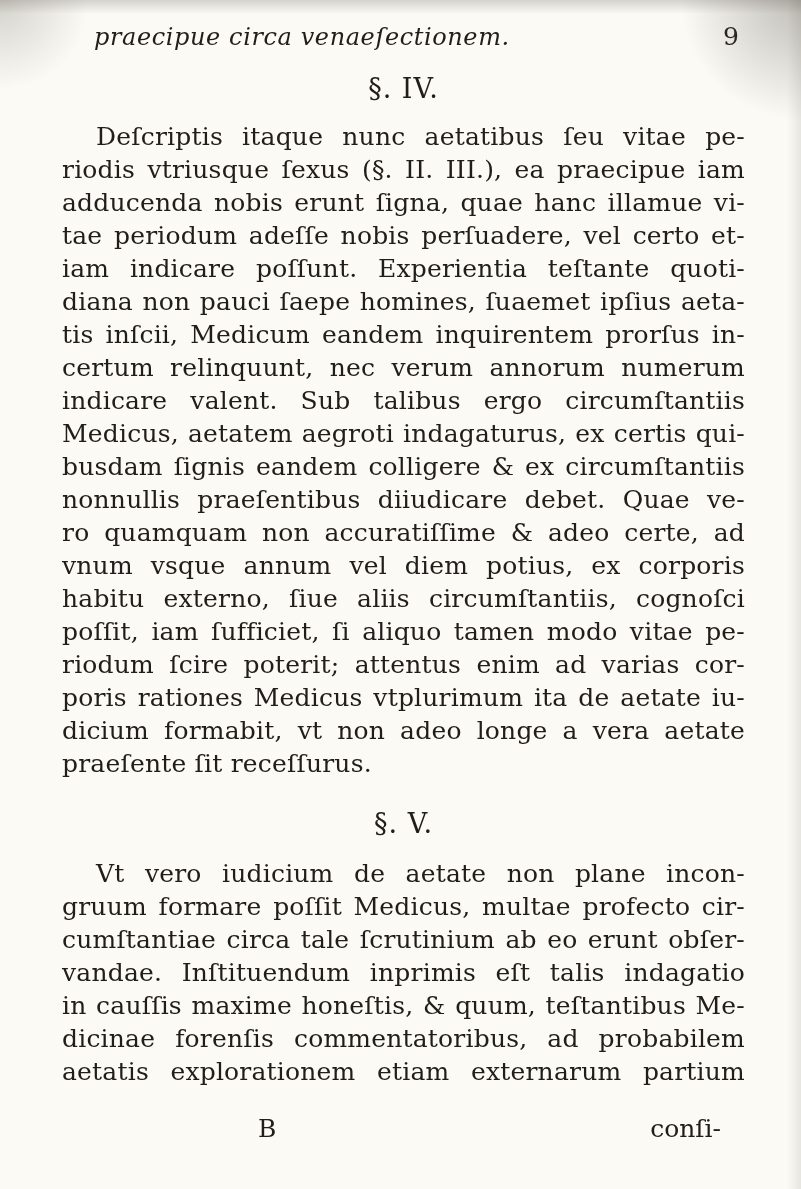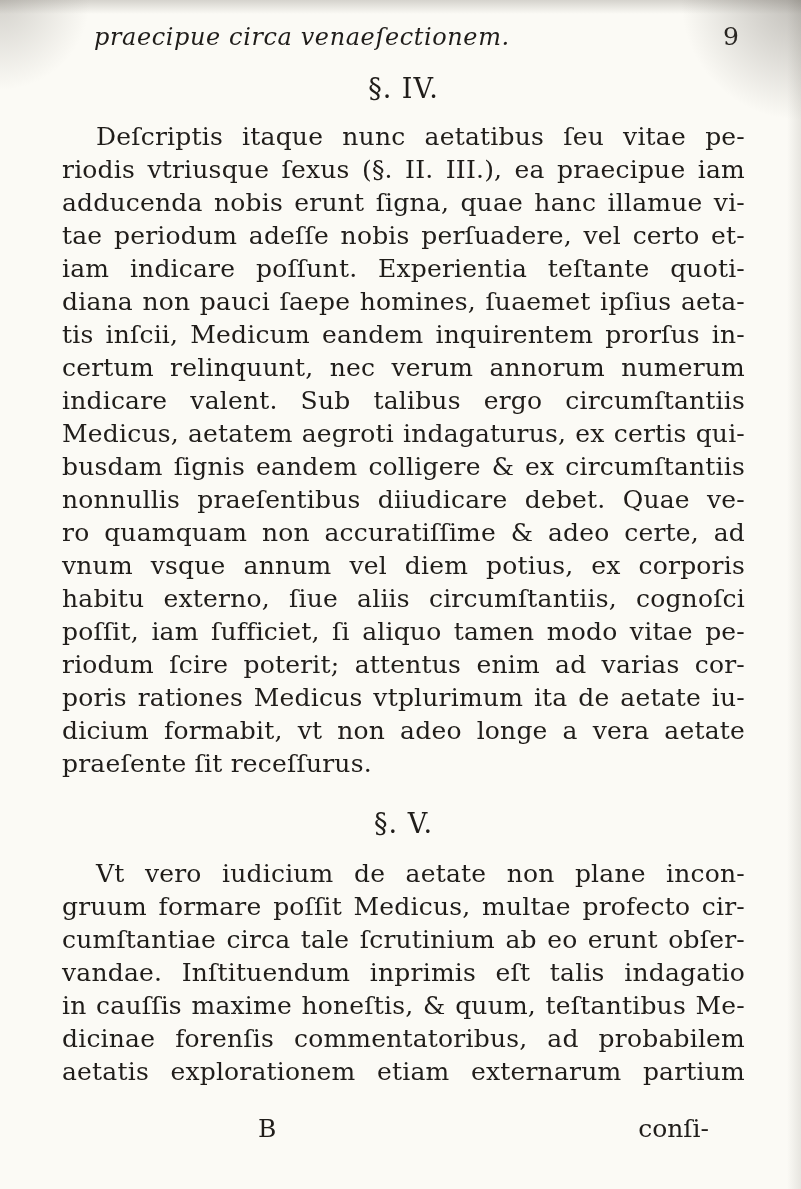--- a/index.html
+++ b/index.html
@@ -58,21 +58,21 @@
   }
   .line.indent { padding-left: 34px; }
   .line.short  { text-align-last: left; }
   .footer {
     position: relative;
     margin-top: 26px;
     height: 40px;
     font-size: 25px;
   }
   .signature  { position: absolute; left: 196px; top: 0; }
-  .catchword  { position: absolute; right: 36px; top: 0; }
+  .catchword  { position: absolute; right: 24px; top: 0; }
 </style>
 </head>
 <body>
 
 <div class="page">
 
   <div class="header">
     <span class="running-title">praecipue circa venaeſectionem.</span>
     <span class="page-number">9</span>
   </div>

